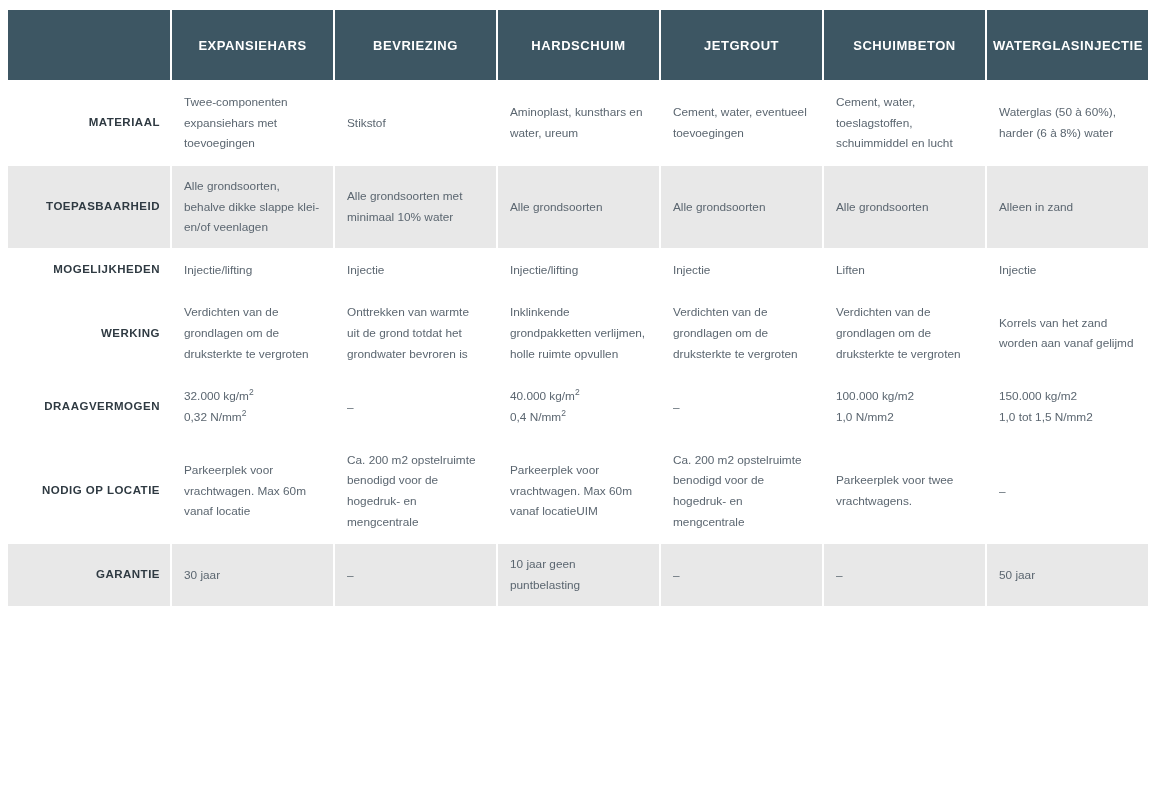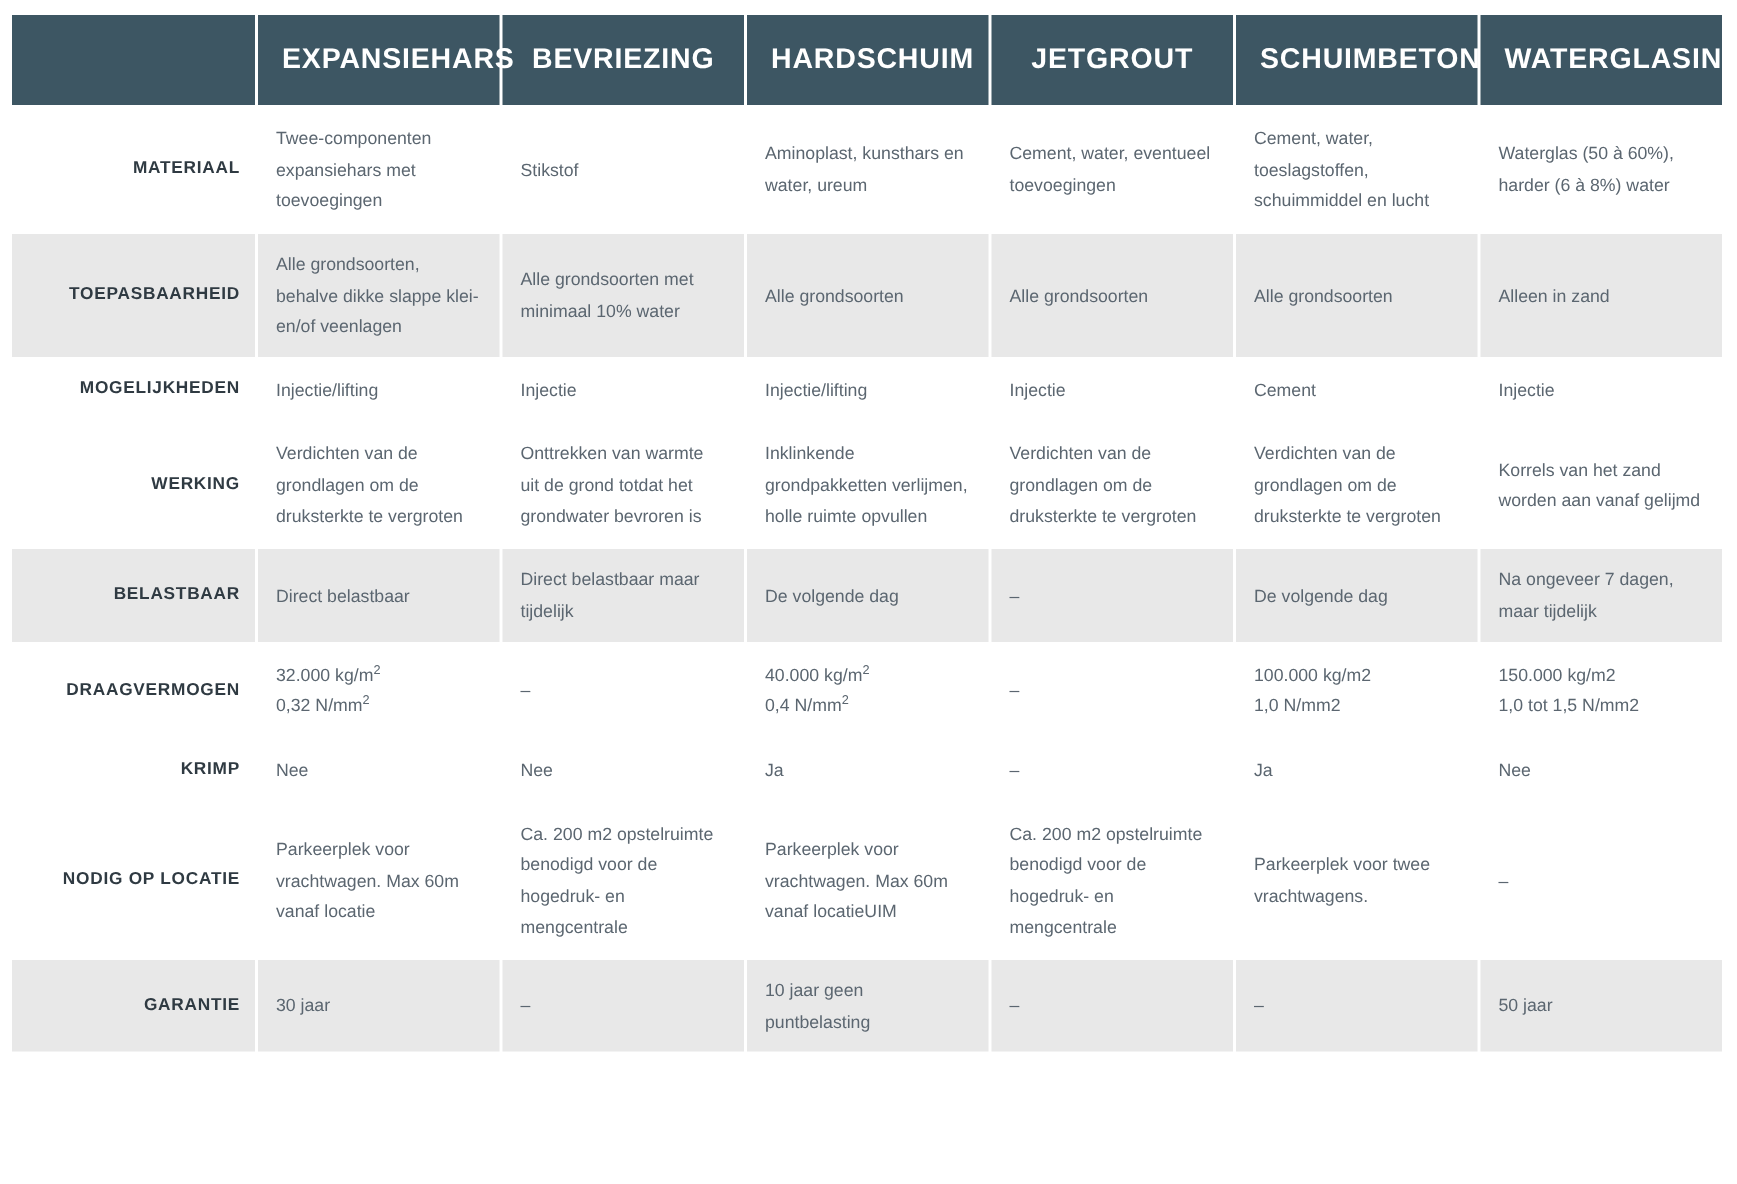--- a/index.html
+++ b/index.html
@@ -27,27 +27,27 @@
     width: 1137px;
     border-collapse: separate;
     border-spacing: 2px 2px;
     table-layout: fixed;
   }
 
   
   thead th {
     background: #3d5663;
     color: #ffffff;
-    font-size: 19px;
+    font-size: 13px;
     font-weight: 700;
     letter-spacing: 0.55px;
     text-align: center;
     vertical-align: middle;
-    height: 60px;
-    padding: 4px 16px;
+    height: 70px;
+    padding: 4px 6px;
     white-space: nowrap;
   }
   thead th.corner {
     background: #3d5663;
   }
 
   
   tbody th.rowlabel {
     width: 162px;
     background: #ffffff;
@@ -127,40 +127,31 @@
           <td class="val">Alle grondsoorten</td>
           <td class="val">Alle grondsoorten</td>
           <td class="val">Alleen in zand</td>
         </tr>
         <tr>
           <th class="rowlabel">MOGELIJKHEDEN</th>
           <td class="val">Injectie/lifting</td>
           <td class="val">Injectie</td>
           <td class="val">Injectie/lifting</td>
           <td class="val">Injectie</td>
-          <td class="val">Cement</td>
+          <td class="val">Liften</td>
           <td class="val">Injectie</td>
         </tr>
         <tr>
           <th class="rowlabel">WERKING</th>
           <td class="val">Verdichten van de grondlagen om de druksterkte te vergroten</td>
           <td class="val">Onttrekken van warmte uit de grond totdat het grondwater bevroren is</td>
           <td class="val">Inklinkende grondpakketten verlijmen, holle ruimte opvullen</td>
           <td class="val">Verdichten van de grondlagen om de druksterkte te vergroten</td>
           <td class="val">Verdichten van de grondlagen om de druksterkte te vergroten</td>
           <td class="val">Korrels van het zand worden aan vanaf gelijmd</td>
-        </tr>
-        <tr class="shaded">
-          <th class="rowlabel">BELASTBAAR</th>
-          <td class="val">Direct belastbaar</td>
-          <td class="val">Direct belastbaar maar tijdelijk</td>
-          <td class="val">De volgende dag</td>
-          <td class="val">–</td>
-          <td class="val">De volgende dag</td>
-          <td class="val">Na ongeveer 7 dagen, maar tijdelijk</td>
         </tr>
         <tr>
           <th class="rowlabel">DRAAGVERMOGEN</th>
           <td class="val">
             <span class="line2">32.000 kg/m<sup>2</sup></span>
             <span class="line2">0,32 N/mm<sup>2</sup></span>
           </td>
           <td class="val">
             <span class="line2">–</span>
           </td>
@@ -174,29 +165,20 @@
           <td class="val">
             <span class="line2">100.000 kg/m2</span>
             <span class="line2">1,0 N/mm2</span>
           </td>
           <td class="val">
             <span class="line2">150.000 kg/m2</span>
             <span class="line2">1,0 tot 1,5 N/mm2</span>
           </td>
         </tr>
         <tr>
-          <th class="rowlabel">KRIMP</th>
-          <td class="val">Nee</td>
-          <td class="val">Nee</td>
-          <td class="val">Ja</td>
-          <td class="val">–</td>
-          <td class="val">Ja</td>
-          <td class="val">Nee</td>
-        </tr>
-        <tr>
           <th class="rowlabel">NODIG OP LOCATIE</th>
           <td class="val">Parkeerplek voor vrachtwagen. Max 60m vanaf locatie</td>
           <td class="val">Ca. 200 m2 opstelruimte benodigd voor de hogedruk- en mengcentrale</td>
           <td class="val">Parkeerplek voor vrachtwagen. Max 60m vanaf locatieUIM</td>
           <td class="val">Ca. 200 m2 opstelruimte benodigd voor de hogedruk- en mengcentrale</td>
           <td class="val">Parkeerplek voor twee vrachtwagens.</td>
           <td class="val">–</td>
         </tr>
         <tr class="shaded">
           <th class="rowlabel">GARANTIE</th>

